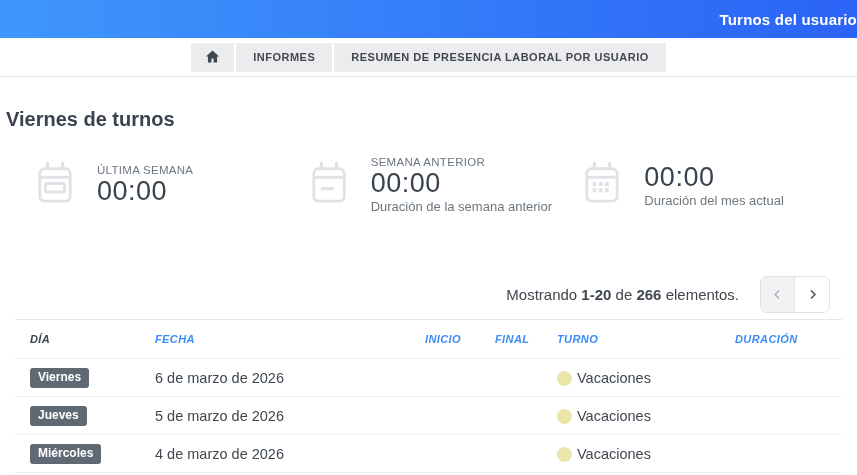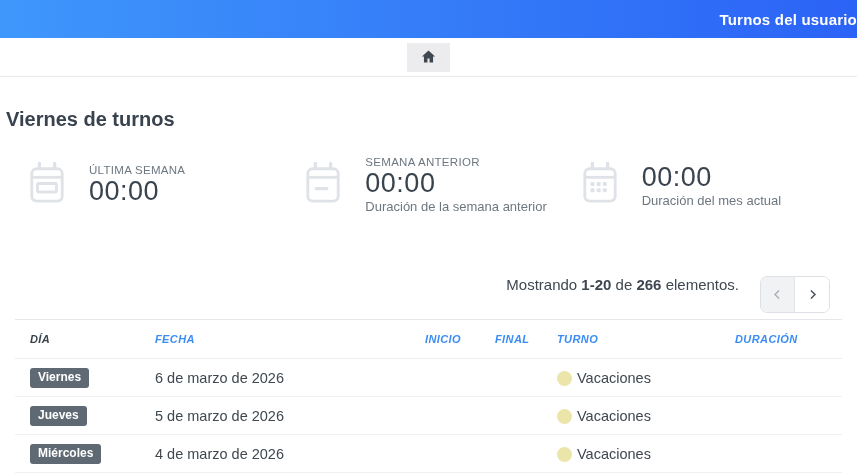--- a/index.html
+++ b/index.html
@@ -35,29 +35,29 @@
     padding:0 17px;font-size:11px;font-weight:bold;letter-spacing:.5px;color:#3f4750;
     white-space:nowrap;cursor:pointer;
   }
   .crumb.home{width:43px;padding:0;}
   .crumb.current{cursor:default;}
   
   .section-title{
     margin:31px 0 0 6px;font-size:20px;font-weight:bold;color:var(--text-dark);
   }
   
-  .stats{display:flex;margin-top:25px;padding-left:28px;}
+  .stats{display:flex;margin-top:25px;padding-left:36px;}
   .stat-card{width:294px;display:flex;align-items:center;}
   .stat-icon{color:var(--icon-gray);flex:0 0 38px;margin-right:23px;}
   .stat-label{font-size:11.5px;color:var(--text-gray);letter-spacing:.3px;margin-bottom:1px;}
   .stat-value{font-size:27px;color:var(--text-dark);line-height:1.08;font-weight:normal;letter-spacing:.5px;}
   .stat-caption{font-size:13px;color:var(--text-gray);margin-top:1px;}
   
   .pagerow{
-    display:flex;justify-content:flex-end;
+    display:flex;align-items:center;justify-content:flex-end;
     padding-right:27px;margin-top:62px;height:37px;
   }
   .page-summary{font-size:15px;color:#3f4750;margin-right:21px;}
   .page-summary b{font-weight:bold;}
   .pager{
     display:inline-flex;border:1px solid #dde0e4;border-radius:7px;overflow:hidden;height:37px;
   }
   .pager button{
     width:34px;height:100%;border:none;display:flex;align-items:center;justify-content:center;
     cursor:pointer;padding:0;
@@ -101,20 +101,22 @@
 
 <nav class="crumb-bar">
   <div class="crumbs">
     <div class="crumb home">
       <span>
         <svg viewBox="0 0 24 24" width="15" height="15" aria-hidden="true">
           <path d="M12 2.5 1.5 12h3.2v9.5h5.6v-6.3h3.4v6.3h5.6V12h3.2z" fill="#3f4750"></path>
         </svg>
       </span>
     </div>
+    <div class="crumb">INFORMES</div>
+    <div class="crumb current">RESUMEN DE PRESENCIA LABORAL POR USUARIO</div>
   </div>
 </nav>
 
 <h1 class="section-title">Viernes de turnos</h1>
 
 <section class="stats">
 
   <div class="stat-card">
     <span class="stat-icon">
       <svg viewBox="0 0 40 48" width="38" height="46" aria-hidden="true">

